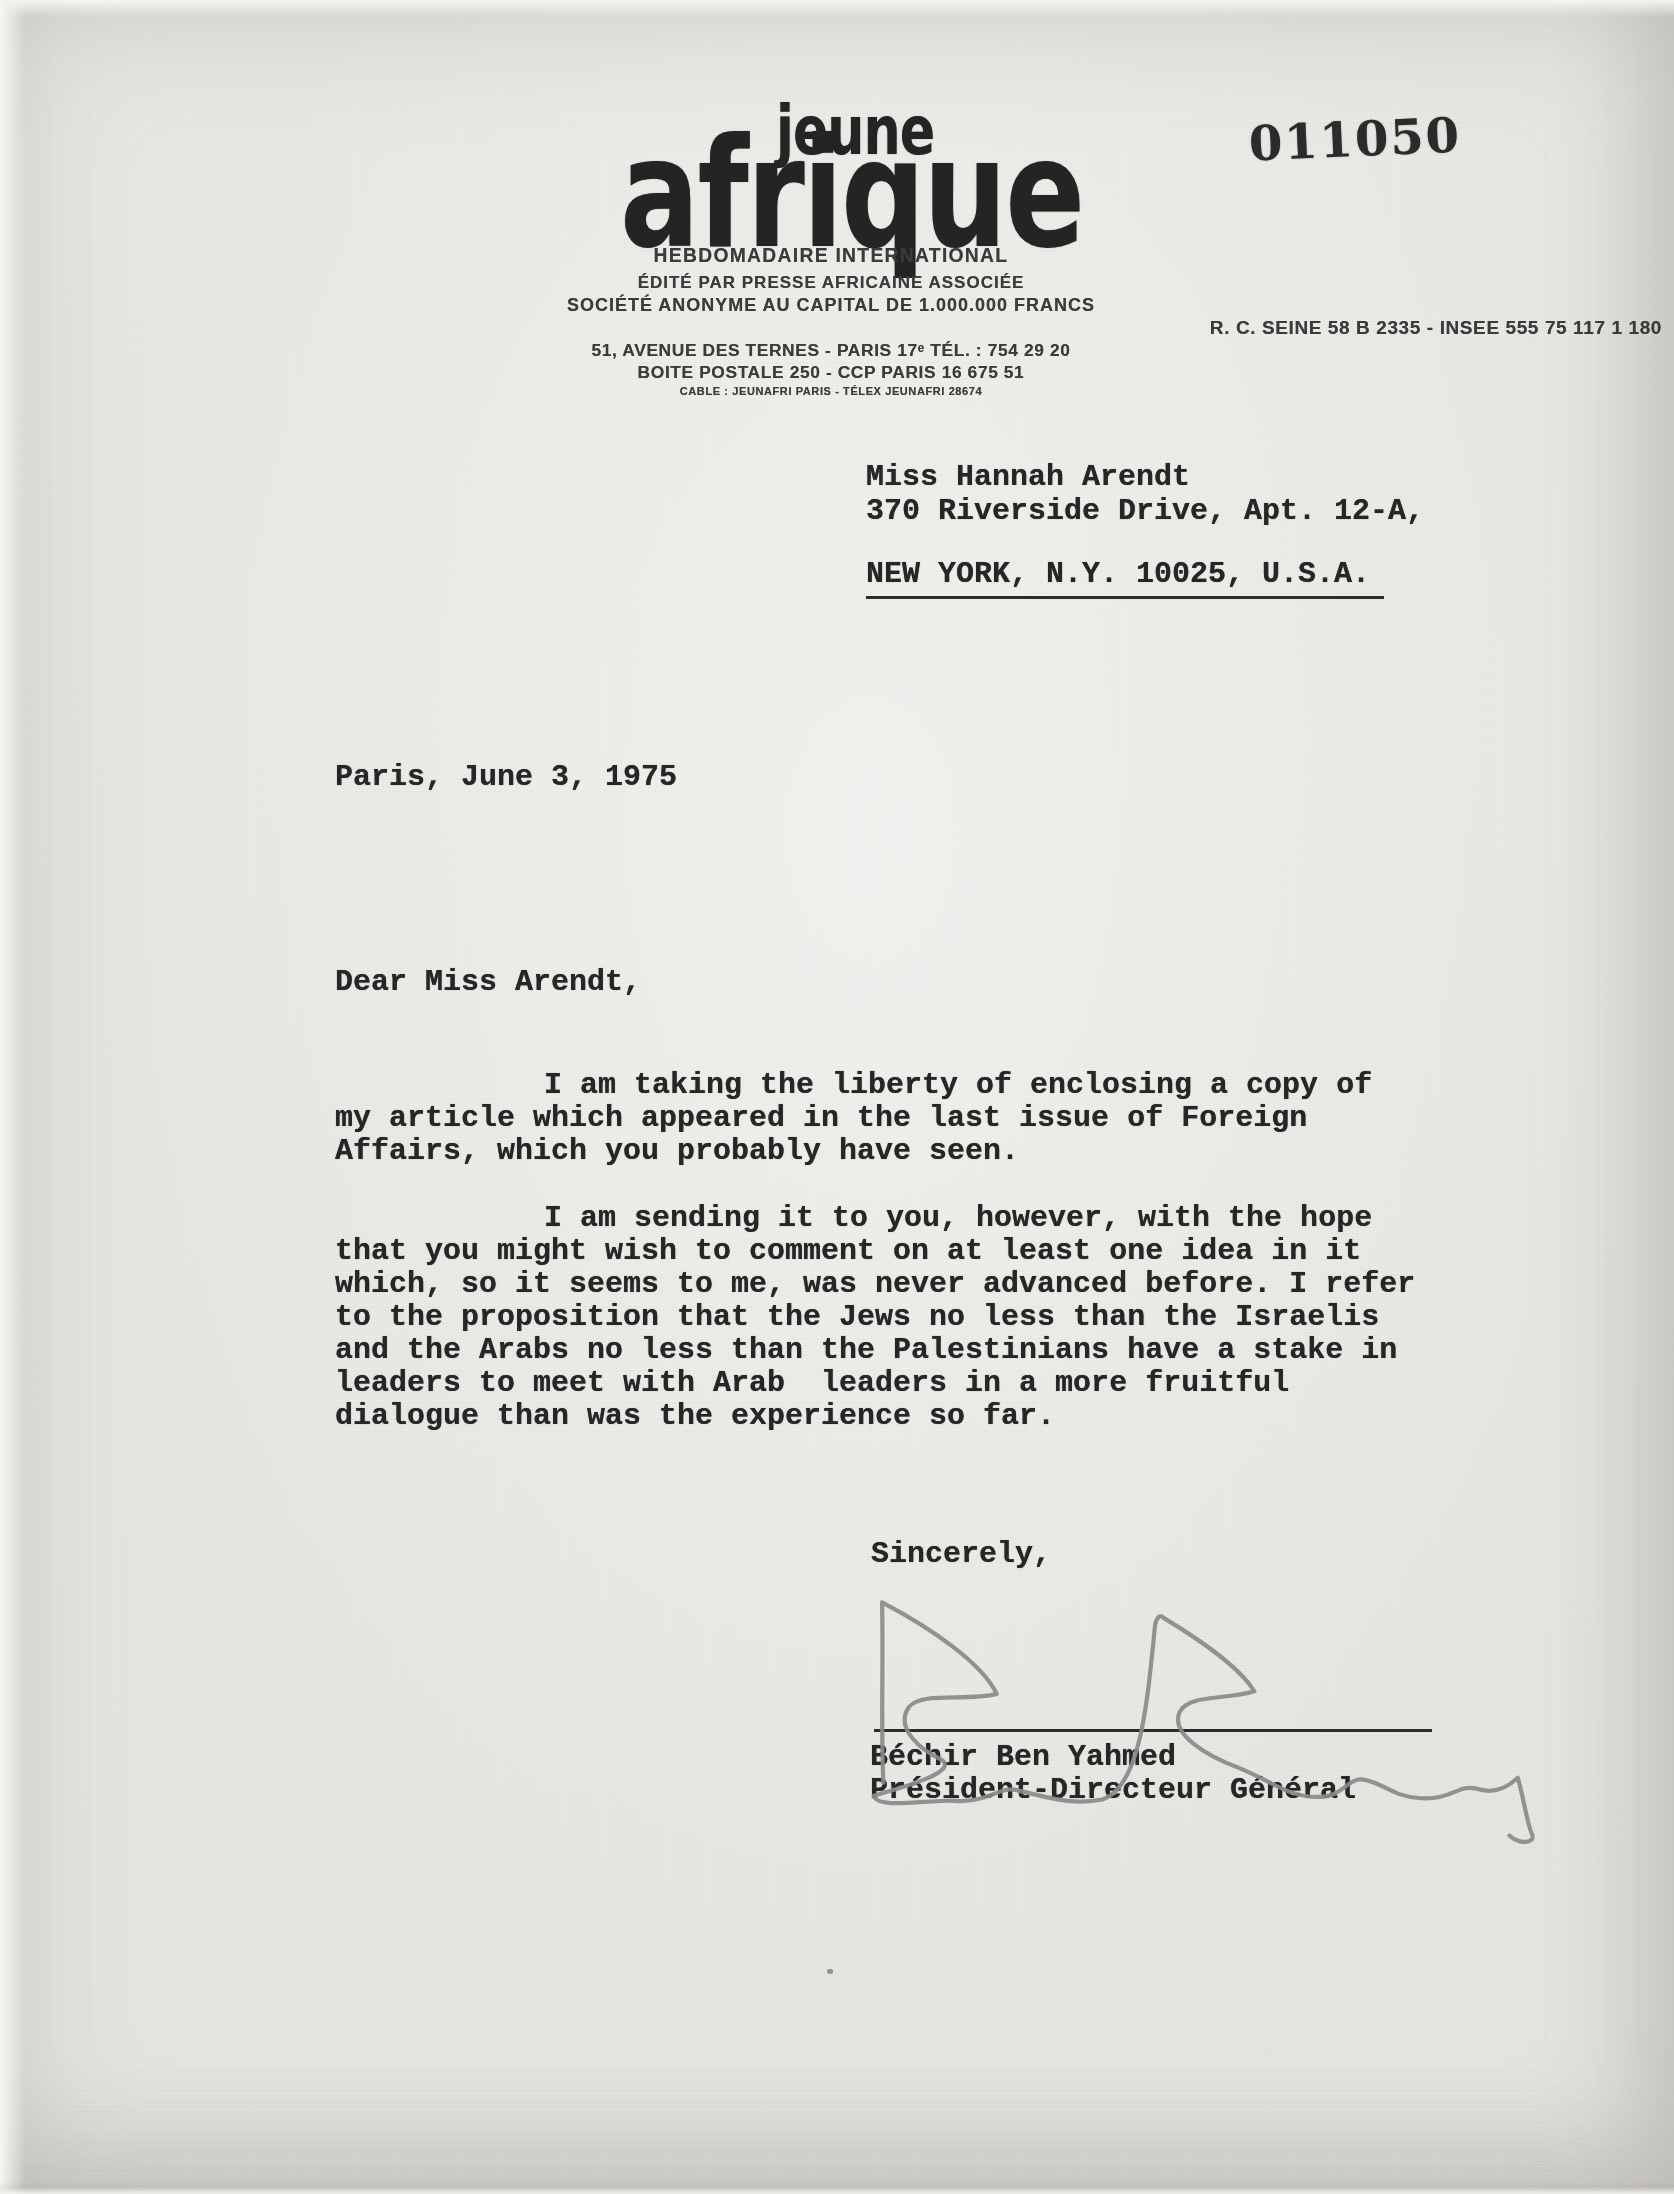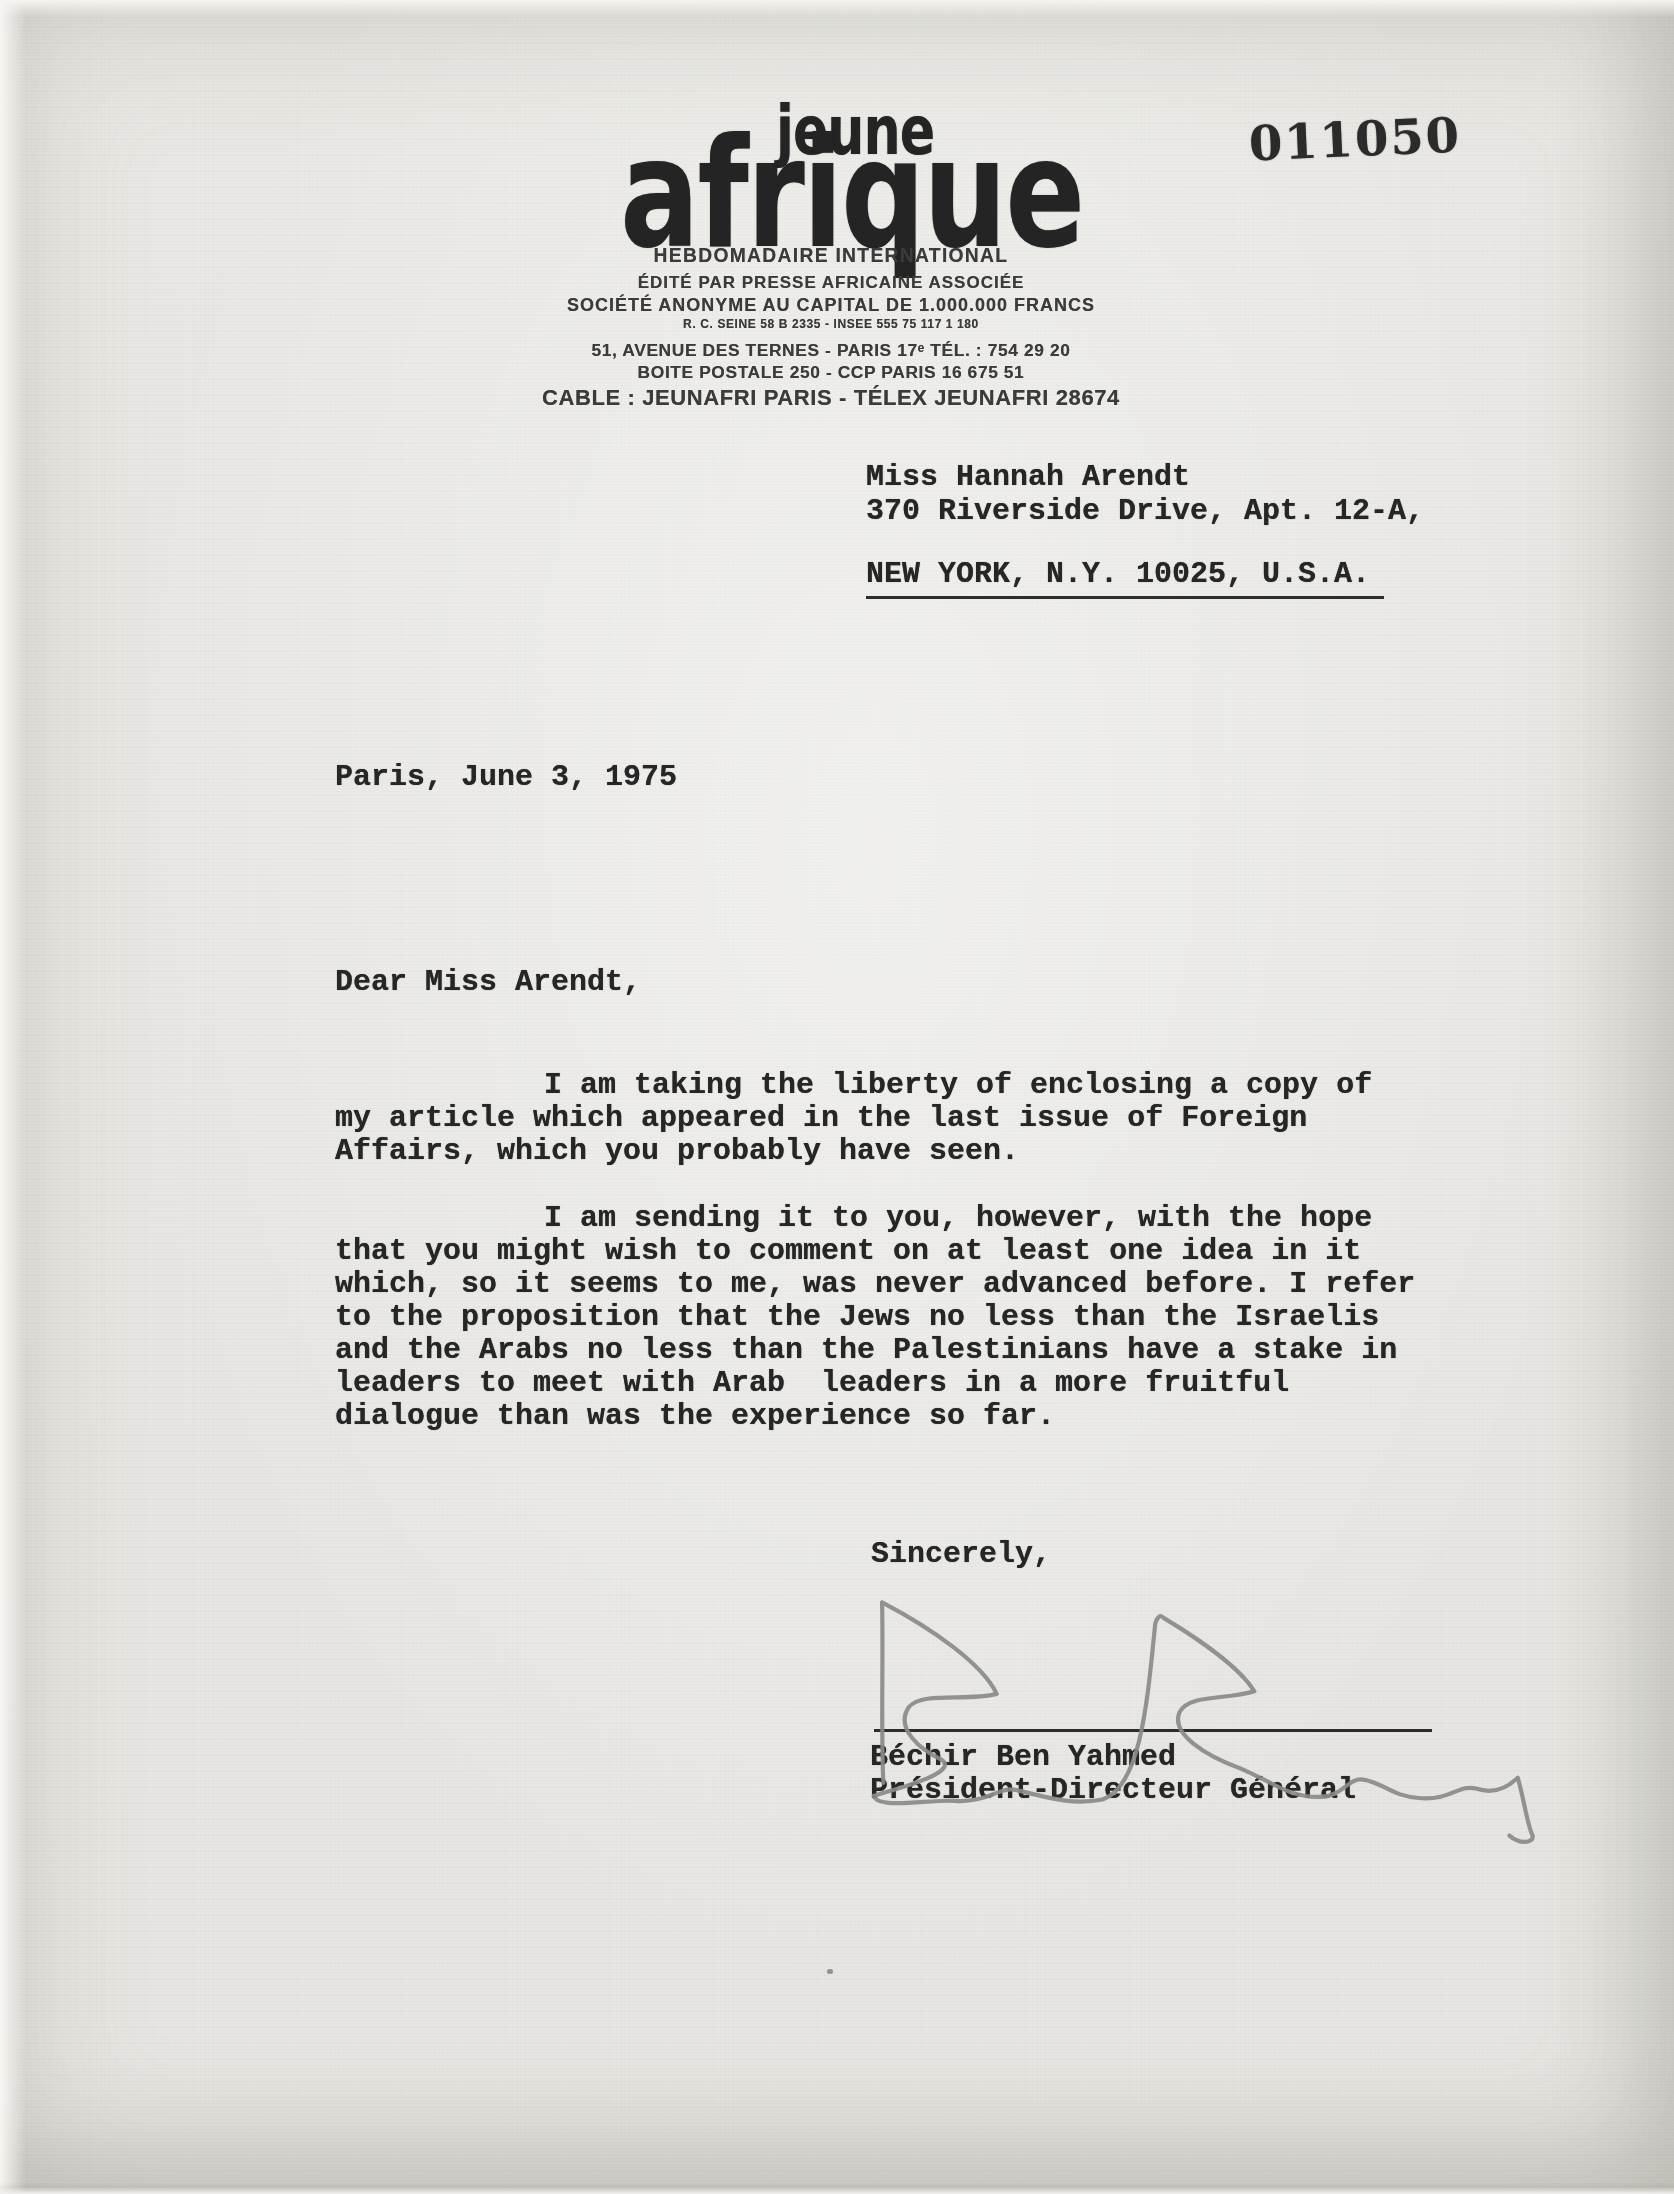--- a/index.html
+++ b/index.html
@@ -42,24 +42,24 @@
   .logo-top{left:776px;top:98px;font-size:67px;letter-spacing:-1.3px;transform:scaleX(0.78);}
   .logo-main{left:620px;top:119px;font-size:151px;letter-spacing:-2.6px;transform:scaleX(0.78);}
   .lh-line{
     position:absolute;left:0;width:1662px;text-align:center;
     color:#3b3b3b;font-weight:700;white-space:pre;
     text-shadow:0 0 0.6px rgba(60,60,60,0.65);
   }
   .lh-tagline{top:245px;font-size:19.3px;letter-spacing:1.3px;}
   .lh-0{top:273px;font-size:17px;letter-spacing:1px;}
   .lh-1{top:295px;font-size:18px;letter-spacing:1px;}
-  .lh-2{top:317px;font-size:12px;letter-spacing:0.6px;}
+  .lh-2{top:317px;font-size:19px;letter-spacing:0.6px;text-align:right;}
   .lh-3{top:340px;font-size:17.4px;letter-spacing:0.6px;}
   .lh-4{top:362px;font-size:17.4px;letter-spacing:0.6px;}
-  .lh-5{top:385px;font-size:22px;letter-spacing:0.6px;}
+  .lh-5{top:385px;font-size:11px;letter-spacing:0.6px;}
 
   
   .mono-line{
     position:absolute;white-space:pre;
     font-family:"Liberation Mono","DejaVu Sans Mono",monospace;
     font-weight:700;font-size:30px;line-height:33px;color:#262626;
     text-shadow:0 0 0.8px rgba(35,35,35,0.8);
   }
   .rec-1{left:866px;top:461px;}
   .rec-2{left:866px;top:495px;}

